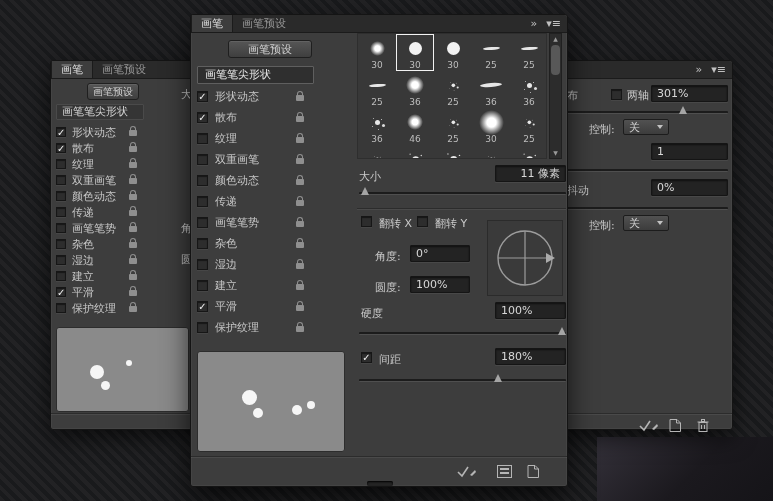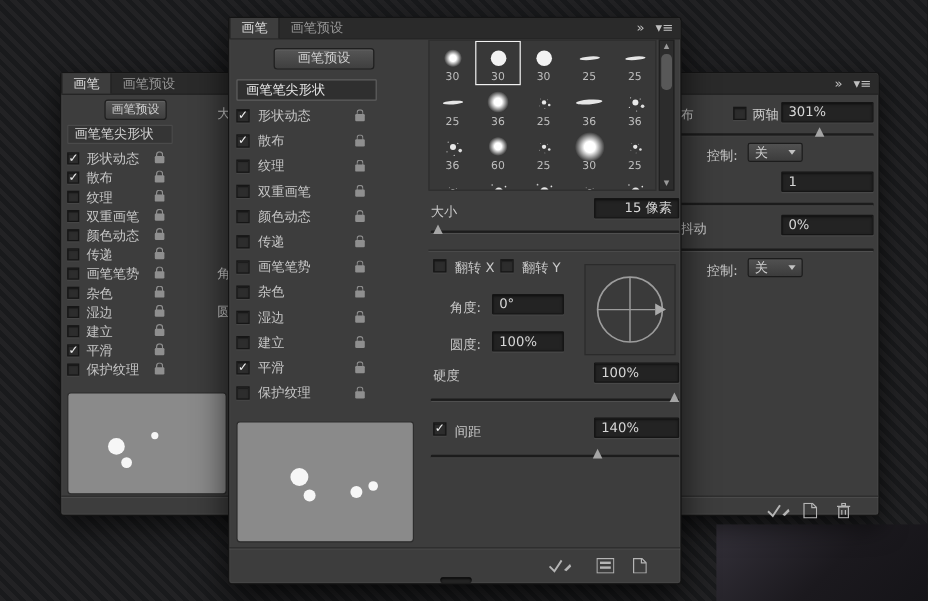--- a/index.html
+++ b/index.html
@@ -366,21 +366,21 @@
         <div class="bcell">
           <div class="th spatter" style="width: 20px; height: 14px; transform: scale(1);"></div>
           <div class="num">36</div>
         </div>
         <div class="bcell">
           <div class="th spatter" style="width: 20px; height: 14px; transform: scale(1);"></div>
           <div class="num">36</div>
         </div>
         <div class="bcell">
           <div class="th soft" style="height: 16px; width: 16px;"></div>
-          <div class="num">60</div>
+          <div class="num">46</div>
         </div>
         <div class="bcell">
           <div class="th spatter" style="width: 20px; height: 14px; transform: scale(0.722222);"></div>
           <div class="num">25</div>
         </div>
         <div class="bcell">
           <div class="th soft" style="height: 25px; width: 25px;"></div>
           <div class="num">30</div>
         </div>
         <div class="bcell">
@@ -403,21 +403,21 @@
           <div class="th spatter" style="width: 20px; height: 14px; transform: scale(1.38889);"></div>
         </div>
       </div>
     <div class="vscroll">
       <span class="vs-up">▲</span>
       <span class="vs-thumb"></span>
       <span class="vs-dn">▼</span>
     </div>
 
     <span class="lbl" style="left:168px;top:154px">大小</span>
-    <div class="field fr" style="left:304px;top:150px;width:71px">15 像素</div>
+    <div class="field fr" style="left:304px;top:150px;width:71px">11 像素</div>
     <div class="slider" style="left:168px;top:177px;width:207px">
       <i class="sl-h" style="left: calc(3% - 4px);"></i>
     </div>
     <div class="hr" style="left:166px;top:193px;width:209px"></div>
 
     <span class="cbx abs" style="left:170px;top:201px"></span>
     <span class="lbl" style="left:188px;top:201px">翻转 X</span>
     <span class="cbx abs" style="left:226px;top:201px"></span>
     <span class="lbl" style="left:244px;top:201px">翻转 Y</span>
 
@@ -436,21 +436,21 @@
     </div>
 
     <span class="lbl" style="left:170px;top:291px">硬度</span>
     <div class="field" style="left:304px;top:287px;width:71px">100%</div>
     <div class="slider" style="left:168px;top:317px;width:207px">
       <i class="sl-h" style="left: calc(98% - 4px);"></i>
     </div>
 
     <span class="cbx abs on" style="left:170px;top:337px"></span>
     <span class="lbl" style="left:188px;top:337px">间距</span>
-    <div class="field" style="left:304px;top:333px;width:71px">140%</div>
+    <div class="field" style="left:304px;top:333px;width:71px">180%</div>
     <div class="slider" style="left:168px;top:364px;width:207px">
       <i class="sl-h" style="left: calc(67% - 4px);"></i>
     </div>
 
     <div class="hr" style="left:0;top:441px;width:100%"></div>
     <span class="icon" style="left:266px;top:448px">
       <svg width="20" height="13" viewBox="0 0 20 13">
           <path d="M1 7 L5 11 L11 2" fill="none" stroke="#b5b5b5" stroke-width="1.6"></path>
           <path d="M13 10 L18 5 L19 7 L15 11 Z" fill="#b5b5b5"></path>
         </svg>

